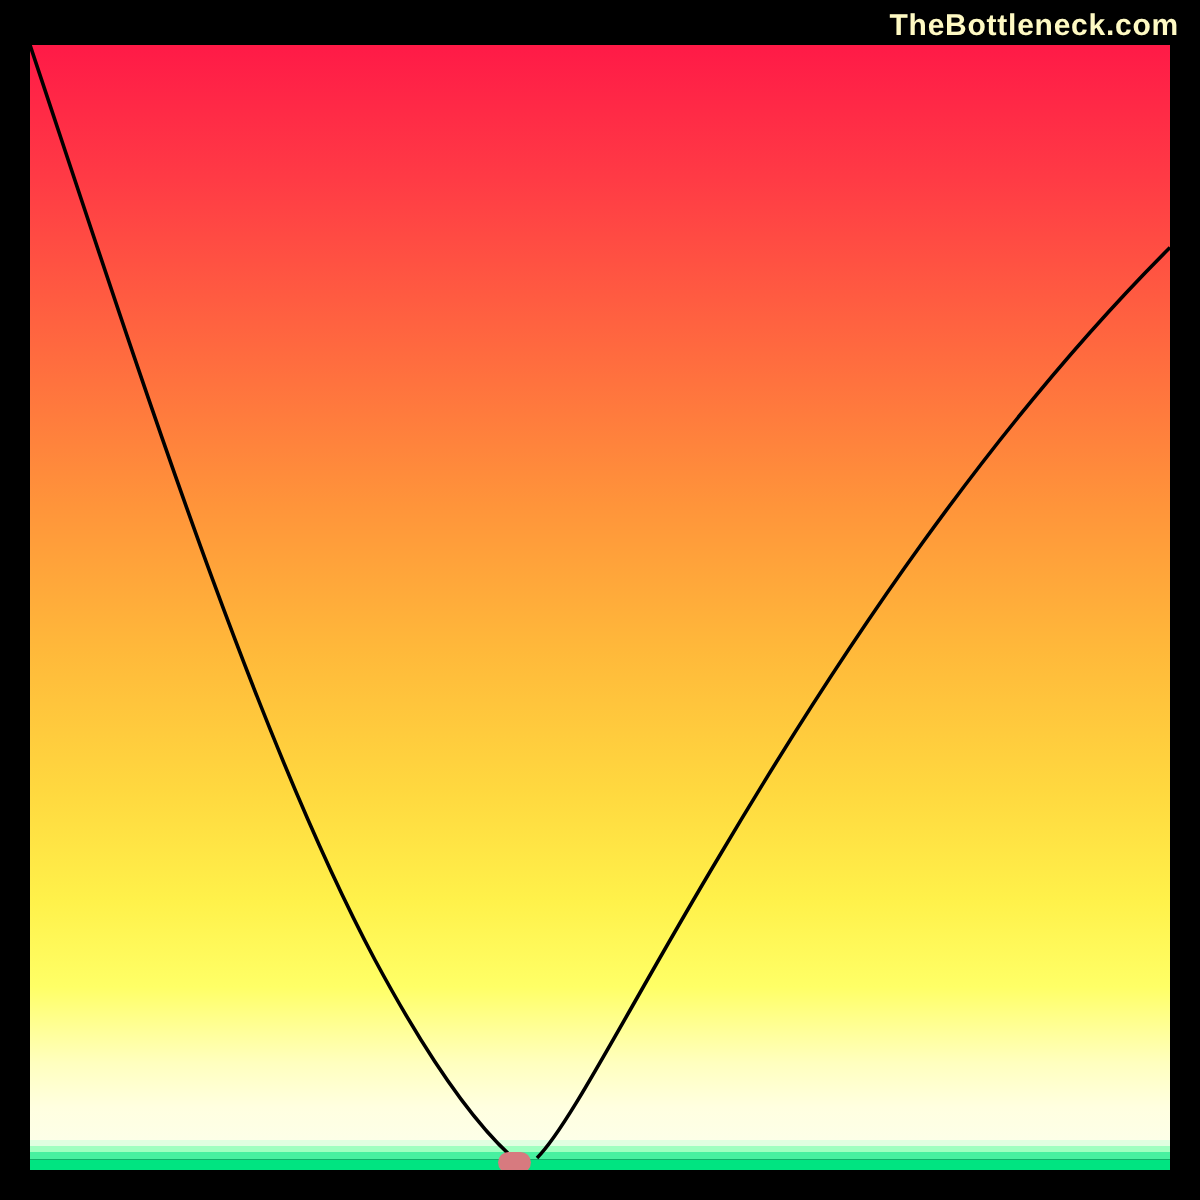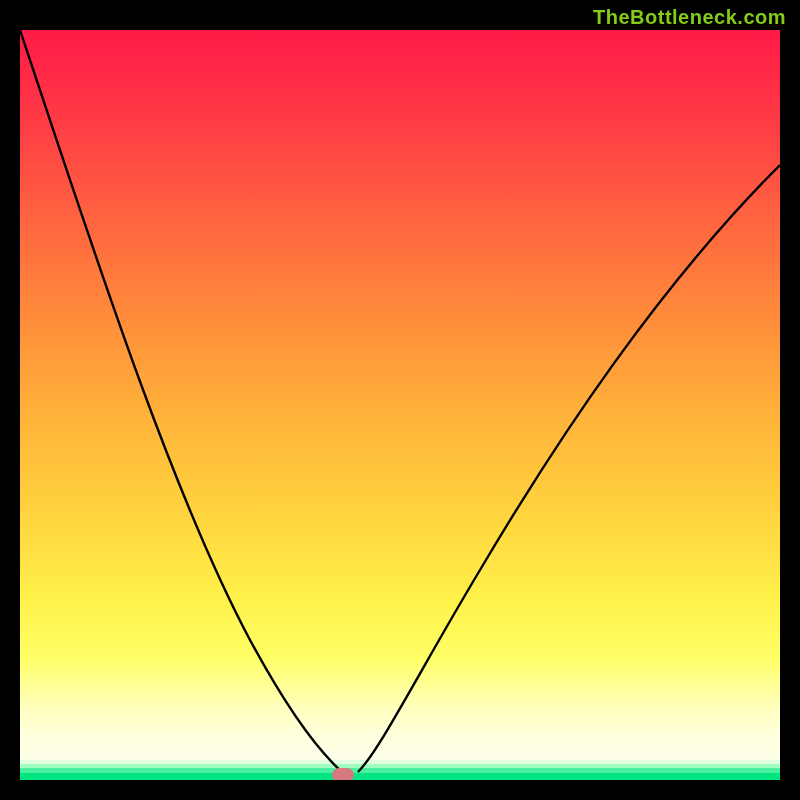--- a/index.html
+++ b/index.html
@@ -72,21 +72,21 @@
     background: #d77a7f;
     transform: translate(-50%, -50%);
   }
   .watermark {
     position: absolute;
     top: 6px;
     right: 14px;
     font-family: Arial, Helvetica, sans-serif;
     font-size: 20px;
     font-weight: 600;
-    color: #84cc16;
+    color: #fef9c3;
     letter-spacing: 0.5px;
     user-select: none;
   }
 </style>
 </head>
 <body>
 
 <div class="frame">
   <div class="watermark">TheBottleneck.com</div>
 

